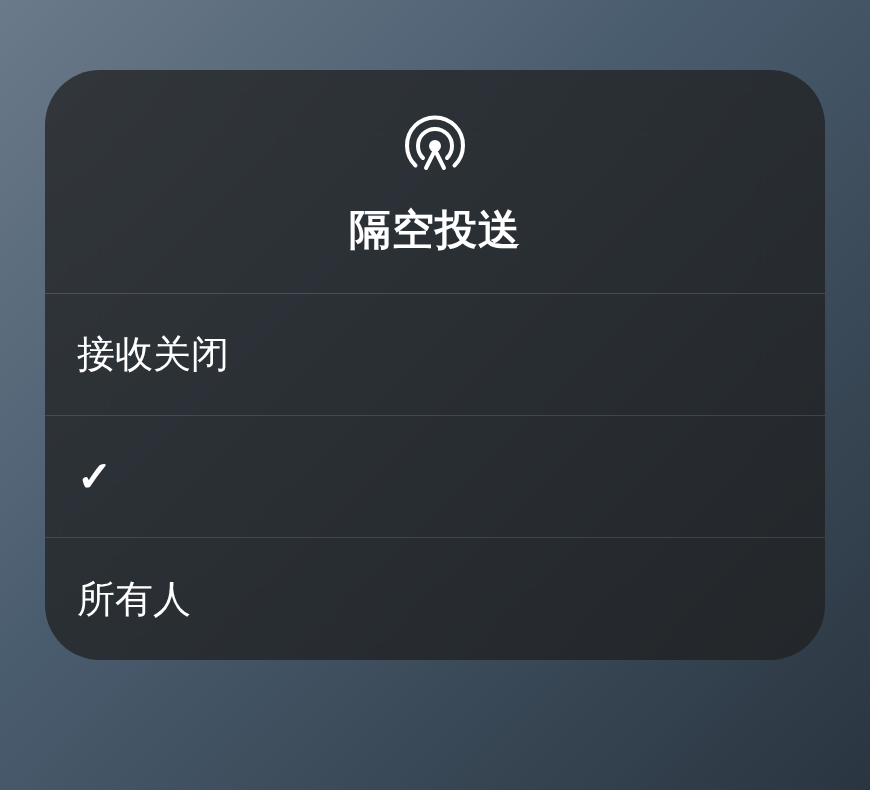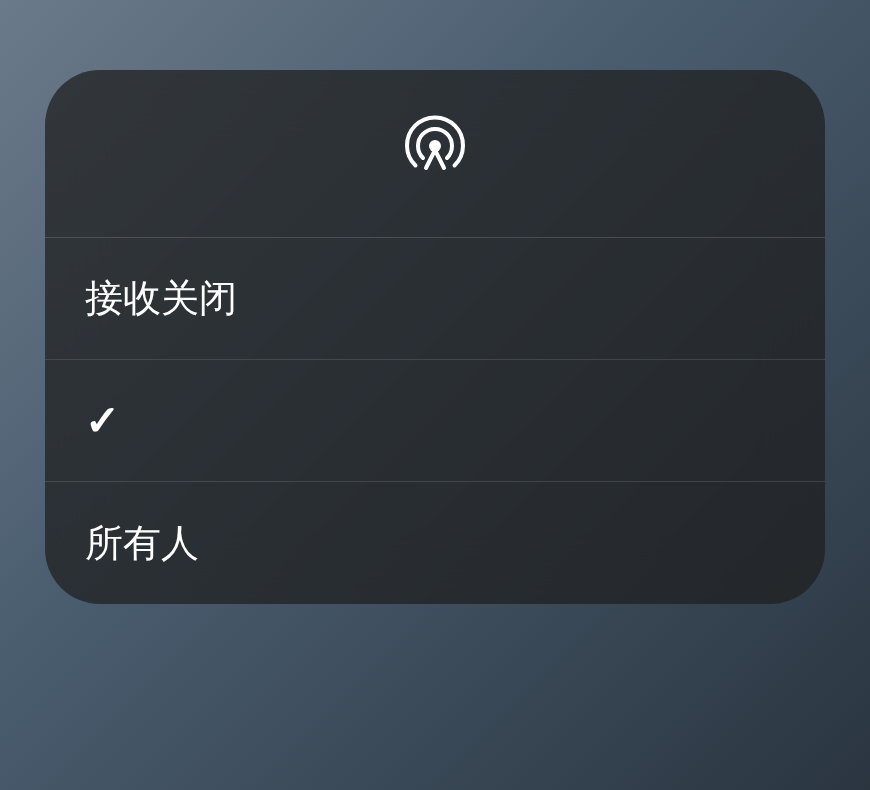--- a/index.html
+++ b/index.html
@@ -39,21 +39,21 @@
     .title {
       color: #ffffff;
       font-size: 42px;
       font-weight: 600;
       letter-spacing: 1px;
     }
     .option {
       display: flex;
       align-items: center;
       justify-content: space-between;
-      padding: 0 40px;
+      padding: 0 32px;
       height: 122px;
       border-bottom: 1px solid rgba(255, 255, 255, 0.12);
       cursor: pointer;
     }
     .option:last-child {
       border-bottom: none;
     }
     .option-label {
       color: #ffffff;
       font-size: 38px;
@@ -74,20 +74,21 @@
 <div class="panel">
   <div class="header">
     <div class="icon-wrap">
       <svg width="72" height="72" viewBox="0 0 72 72" fill="none" stroke="#ffffff" stroke-width="4" stroke-linecap="round">
         <circle cx="36" cy="36" r="6" fill="#ffffff" stroke="none"></circle>
         <path d="M 24 48 A 17 17 0 1 1 48 48"></path>
         <path d="M 16.5 55.5 A 28 28 0 1 1 55.5 55.5"></path>
         <path d="M 27 58 L 36 40 L 45 58" stroke-linejoin="round"></path>
       </svg>
     </div>
+    <div class="title">隔空投送</div>
   </div>
 
   <div class="option">
     <span class="option-label">接收关闭</span>
 
   </div>
 
   <div class="option">
     <span class="check">✓</span>
   </div>

